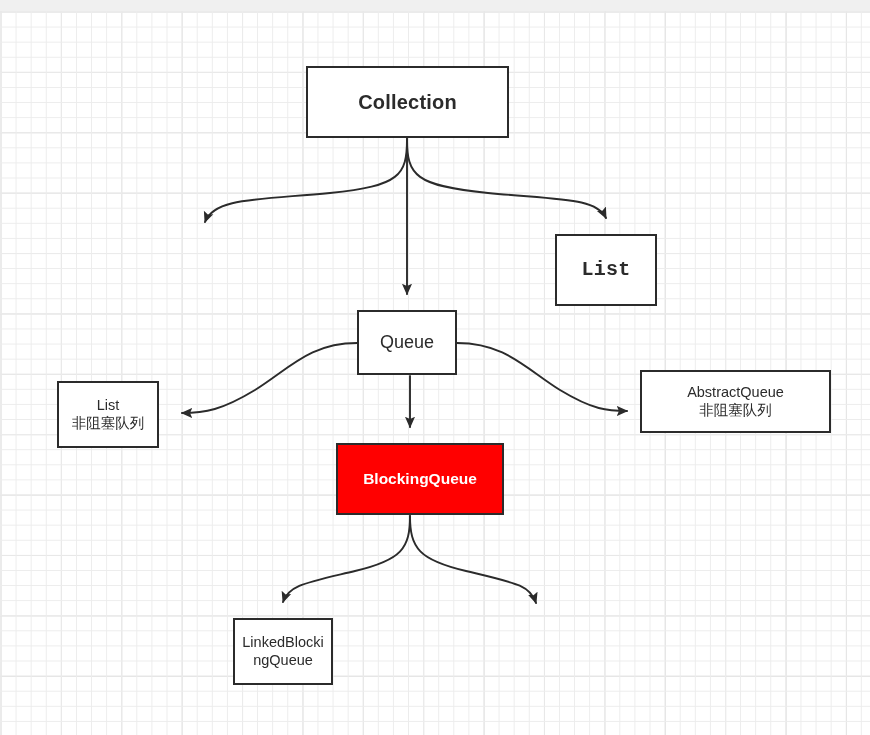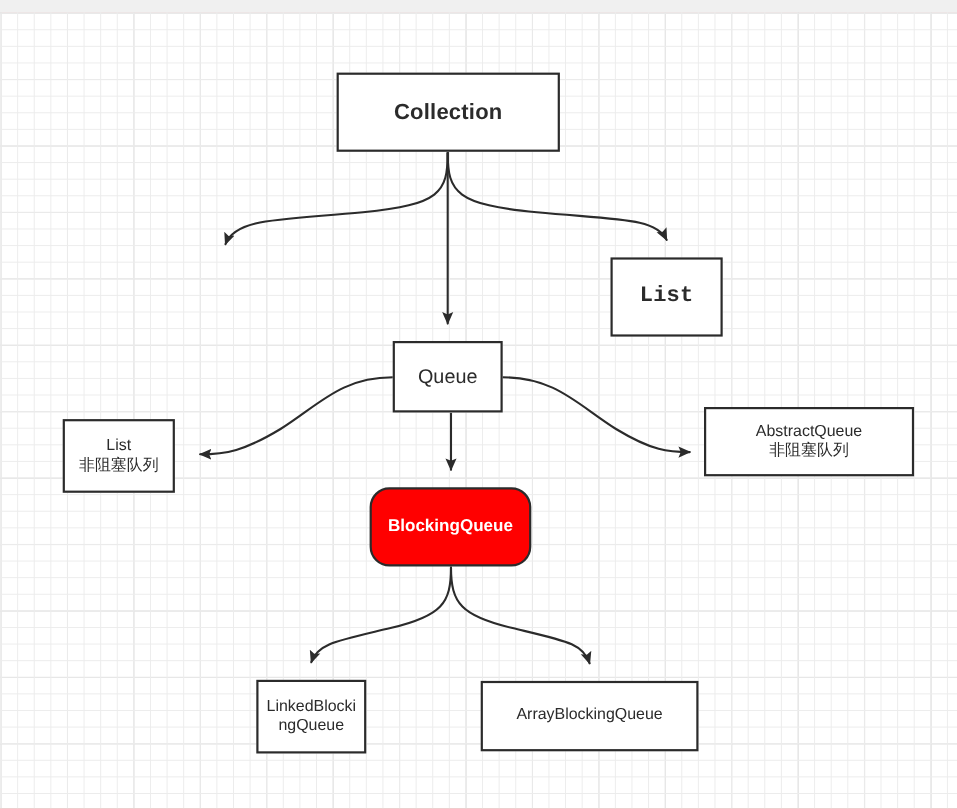--- a/index.html
+++ b/index.html
@@ -148,28 +148,25 @@
     </span>
   </div>
 
   <div class="node small" style="left:640px; top:370px; width:191px; height:63px;">
     <span class="label">
       <span>AbstractQueue</span>
       <span class="line2">非阻塞队列</span>
     </span>
   </div>
 
-  <div class="node highlight" style="left:336px; top:443px; width:147px; height:72px;border-radius:18px;">
+  <div class="node highlight" style="left:336px; top:443px; width:168px; height:72px;">
     <span class="label">BlockingQueue</span>
   </div>
 
   <div class="node small" style="left:233px; top:618px; width:100px; height:67px;">
     <span class="label">
       <span>LinkedBlocki</span>
       <span class="line2">ngQueue</span>
     </span>
   </div>
 
-  <div class="node small" style="left:437px; top:619px; width:198px; height:64px;">
-    <span class="label">ArrayBlockingQueue</span>
-  </div>
 
 </div>
 
 </body></html>

